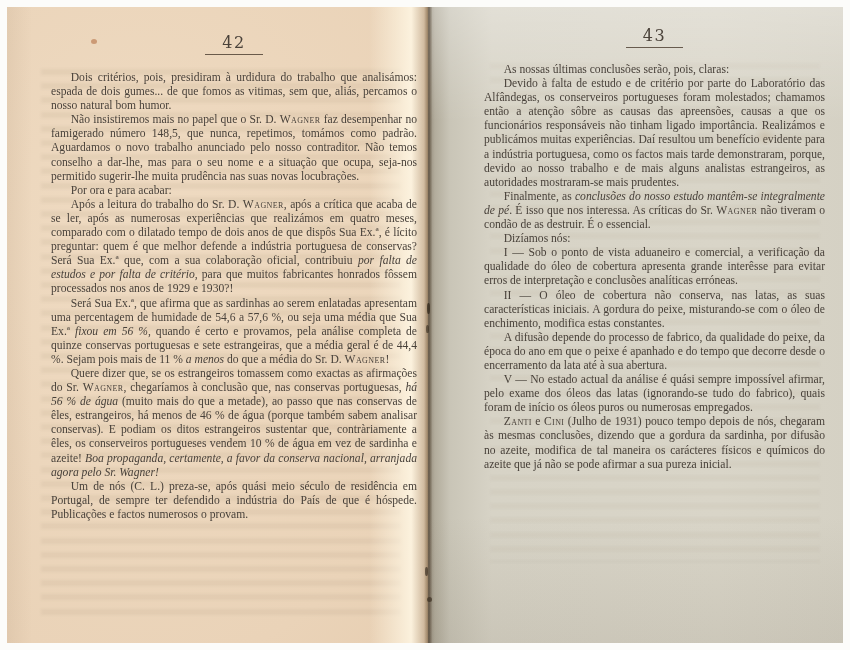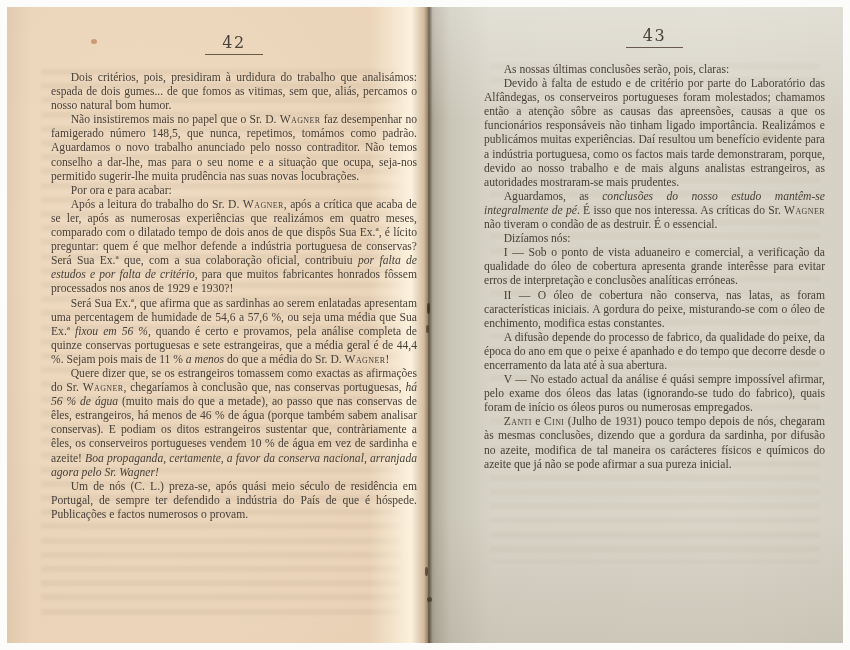--- a/index.html
+++ b/index.html
@@ -97,24 +97,24 @@
   </div>
 
   <div class="page-right">
     <div class="ghost ghost-right"></div>
     <div class="folio folio-right">
       <span>43</span>
     </div>
     <div class="textblock tb-right">
         <p class="indent"><span>As nossas últimas conclusões serão, pois, claras:</span></p>
         <p class="indent"><span>Devido à falta de estudo e de critério por parte do Laboratório das Alfândegas, os conserveiros portugueses foram molestados; chamamos então a atenção sôbre as causas das apreensões, causas a que os funcionários responsáveis não tinham ligado importância. Realizámos e publicámos muitas experiências. Daí resultou um benefício evidente para a indústria portuguesa, como os factos mais tarde demonstraram, porque, devido ao nosso trabalho e de mais alguns analistas estrangeiros, as autoridades mostraram-se mais prudentes.</span></p>
-        <p class="indent"><span>Aguardamos, as </span><span class="it">conclusões do nosso estudo mantêm-se integralmente de pé</span><span>. É isso que nos interessa. As críticas do Sr. </span><span class="sc">Wagner</span><span> não tiveram o condão de as destruir. É o essencial.</span></p>
+        <p class="indent"><span>Finalmente, as </span><span class="it">conclusões do nosso estudo mantêm-se integralmente de pé</span><span>. É isso que nos interessa. As críticas do Sr. </span><span class="sc">Wagner</span><span> não tiveram o condão de as destruir. É o essencial.</span></p>
         <p class="indent"><span>Dizíamos nós:</span></p>
         <p class="indent"><span>I — Sob o ponto de vista aduaneiro e comercial, a verificação da qualidade do óleo de cobertura apresenta grande interêsse para evitar erros de interpretação e conclusões analíticas erróneas.</span></p>
-        <p class="indent"><span>II — O óleo de cobertura não conserva, nas latas, as foram características iniciais. A gordura do peixe, misturando-se com o óleo de enchimento, modifica estas constantes.</span></p>
+        <p class="indent"><span>II — O óleo de cobertura não conserva, nas latas, as suas características iniciais. A gordura do peixe, misturando-se com o óleo de enchimento, modifica estas constantes.</span></p>
         <p class="indent"><span>A difusão depende do processo de fabrico, da qualidade do peixe, da época do ano em que o peixe é apanhado e do tempo que decorre desde o encerramento da lata até à sua abertura.</span></p>
         <p class="indent"><span>V — No estado actual da análise é quási sempre impossível afirmar, pelo exame dos óleos das latas (ignorando-se tudo do fabrico), quais foram de início os óleos puros ou numerosas empregados.</span></p>
         <p class="indent"><span class="sc">Zanti</span><span> e </span><span class="sc">Cini</span><span> (Julho de 1931) pouco tempo depois de nós, chegaram às mesmas conclusões, dizendo que a gordura da sardinha, por difusão no azeite, modifica de tal maneira os carácteres físicos e químicos do azeite que já não se pode afirmar a sua pureza inicial.</span></p>
       </div>
   </div>
 
   <div class="crease"></div>
 
   <div class="speck speck-a"></div>
   <div class="speck speck-b"></div>

